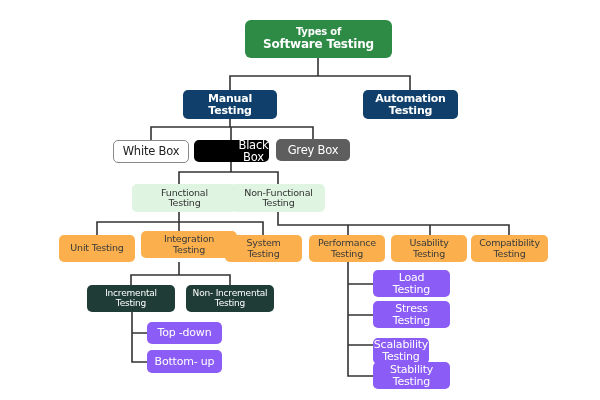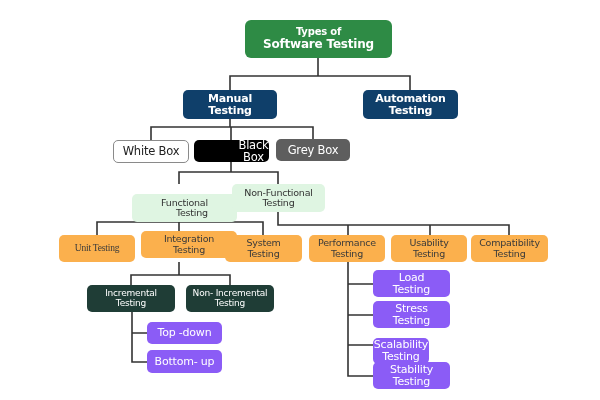--- a/index.html
+++ b/index.html
@@ -54,26 +54,26 @@
 
   <div class="node navy" style="left:183px;top:90px;width:94px;height:29px;">Manual
 Testing</div>
   <div class="node navy" style="left:363px;top:90px;width:95px;height:29px;">Automation
 Testing</div>
 
   <div class="node white" style="left:113px;top:140px;width:76px;height:23px;">White Box</div>
   <div class="node black" style="left:194px;top:140px;width:75px;height:22px;">Black Box</div>
   <div class="node grey" style="left:276px;top:139px;width:74px;height:22px;">Grey Box</div>
 
-  <div class="node mint" style="left:132px;top:194px;width:105px;height:28px;text-align:right;">Functional
+  <div class="node mint" style="left:132px;top:184px;width:105px;height:28px;">Functional
 Testing</div>
   <div class="node mint" style="left:232px;top:184px;width:93px;height:28px;">Non-Functional
 Testing</div>
 
-  <div class="node orange" style="left:59px;top:235px;width:76px;height:27px;font-family:Liberation Serif, serif;">Unit Testing</div>
+  <div class="node orange" style="left:59px;top:235px;width:76px;height:27px;">Unit Testing</div>
   <div class="node orange" style="left:141px;top:231px;width:96px;height:27px;">Integration
 Testing</div>
   <div class="node orange" style="left:225px;top:235px;width:77px;height:27px;">System
 Testing</div>
 
   <div class="node orange" style="left:309px;top:235px;width:76px;height:27px;">Performance
 Testing</div>
   <div class="node orange" style="left:391px;top:235px;width:76px;height:27px;">Usability
 Testing</div>
   <div class="node orange" style="left:471px;top:235px;width:77px;height:27px;">Compatibility

